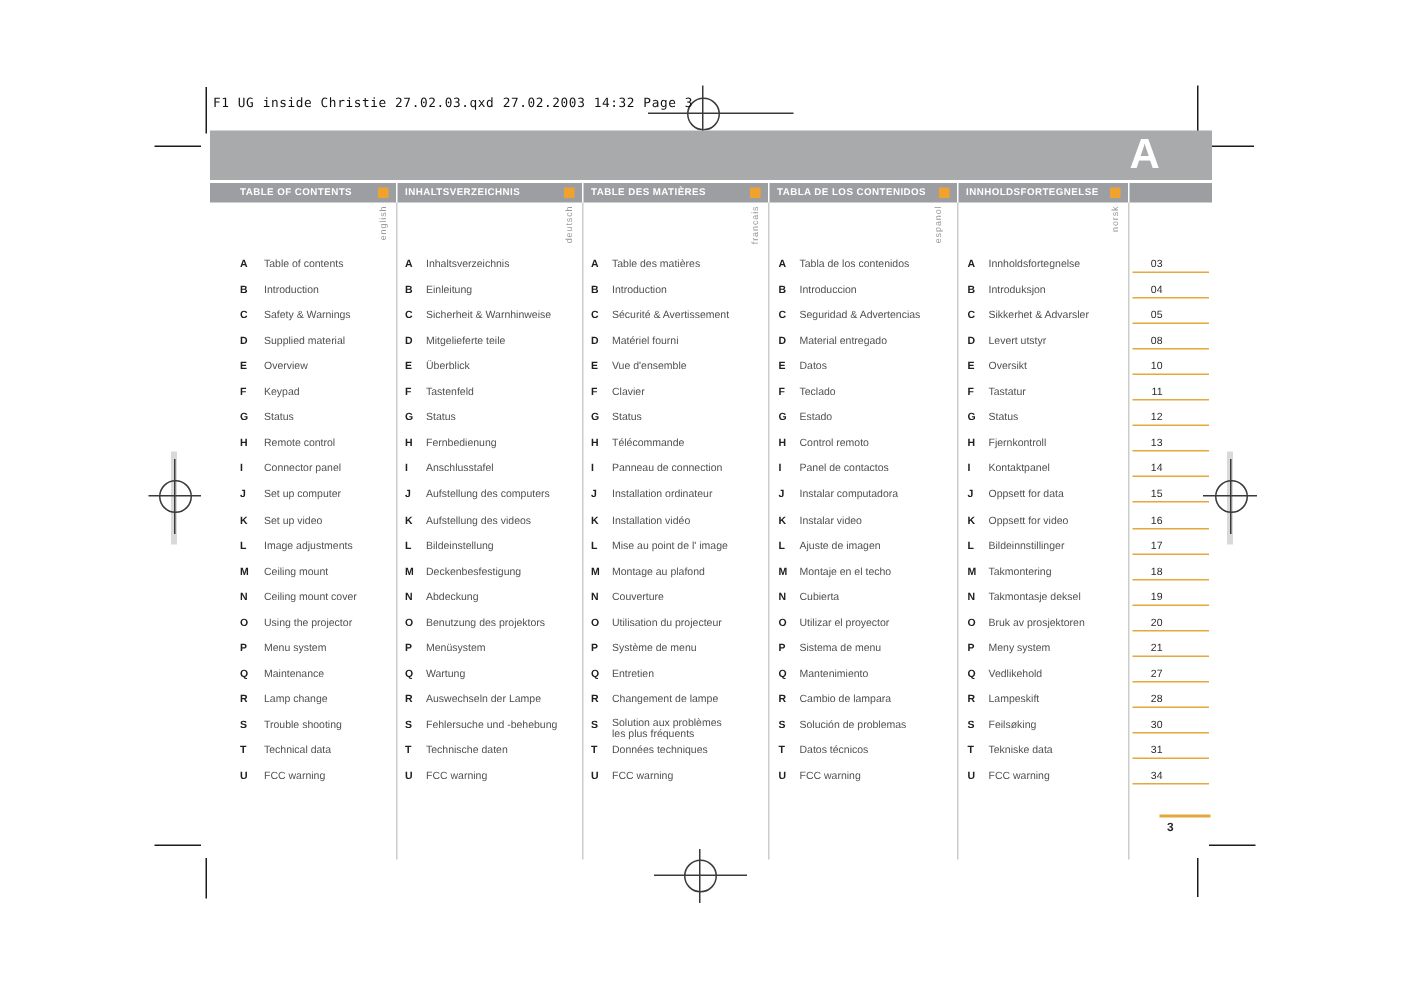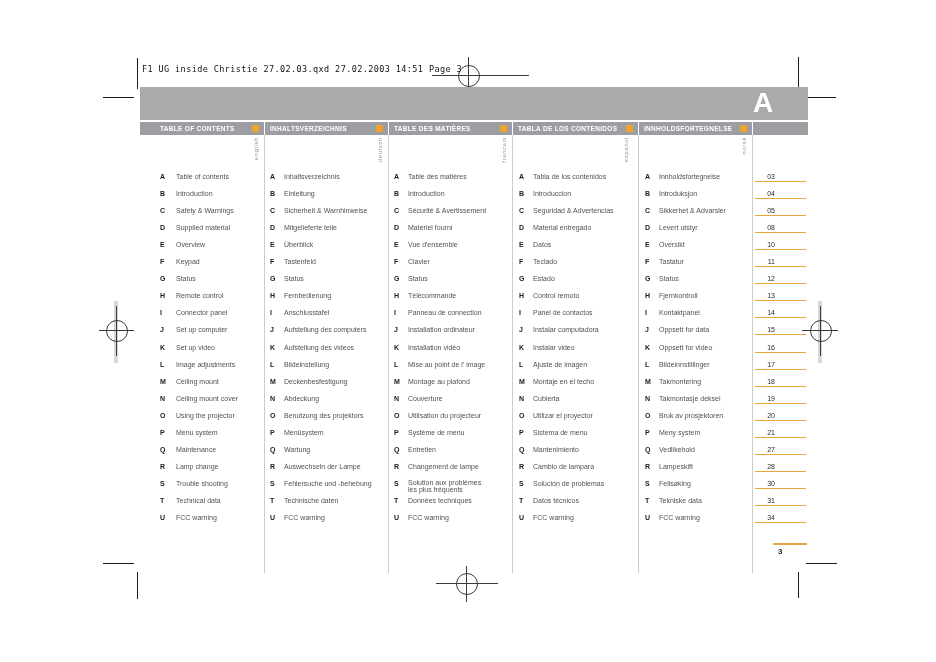--- a/index.html
+++ b/index.html
@@ -78,21 +78,21 @@
 
 <div class="reg-bar" style="left:818px; top:301px; width:4px; height:62px;"></div>
 <div class="reg-line" style="left:802px; top:330px; width:36px; height:1px;"></div>
 <div class="reg-line" style="left:820px; top:306px; width:1px; height:50px;"></div>
 <div class="reg-circle" style="left:810px; top:320px; width:20px; height:20px;"></div>
 
 <div class="reg-line" style="left:436px; top:583px; width:62px; height:1px;"></div>
 <div class="reg-line" style="left:466px; top:566px; width:1px; height:36px;"></div>
 <div class="reg-circle" style="left:456px; top:573px; width:20px; height:20px;"></div>
 
-<div class="slug">F1 UG inside Christie 27.02.03.qxd  27.02.2003  14:51  Page 3</div>
+<div class="slug">F1 UG inside Christie 27.02.03.qxd  27.02.2003  14:32  Page 3</div>
 
 <div class="band"></div>
 <div class="big-letter">A</div>
 
 <div class="hcell" style="left:140px; width:124px;">
   <span class="title" style="padding-left:20px;">TABLE OF CONTENTS</span>
   <span class="sq"></span>
 </div>
 <div class="hcell" style="left:265px; width:123px;">
   <span class="title" style="padding-left:5px;">INHALTSVERZEICHNIS</span>

